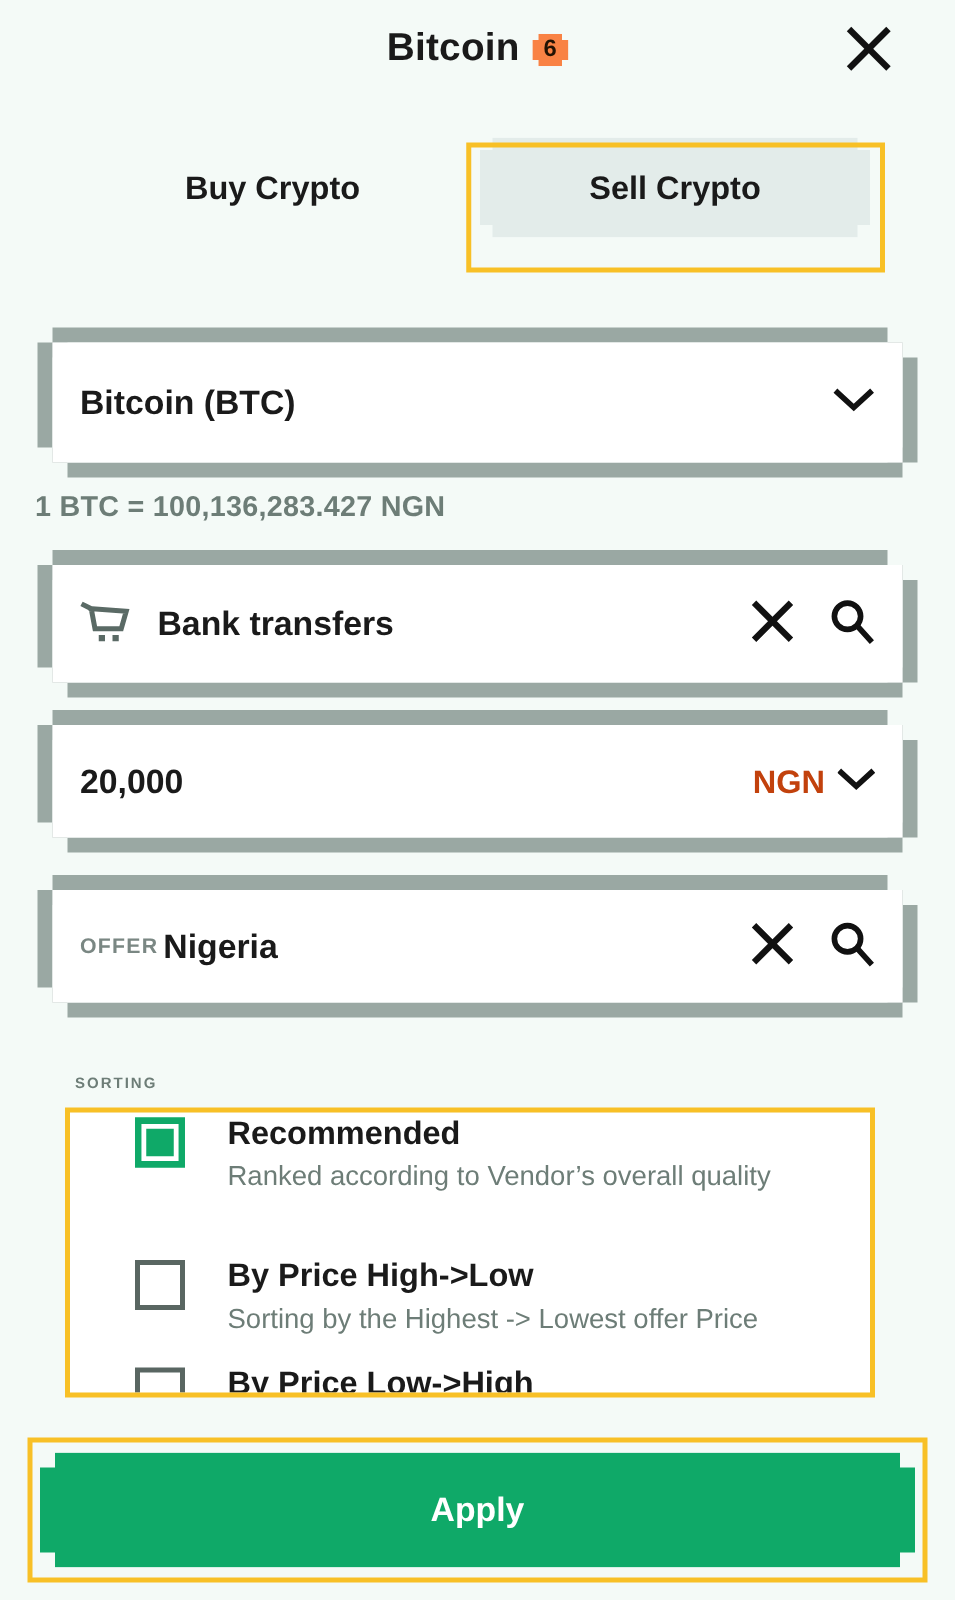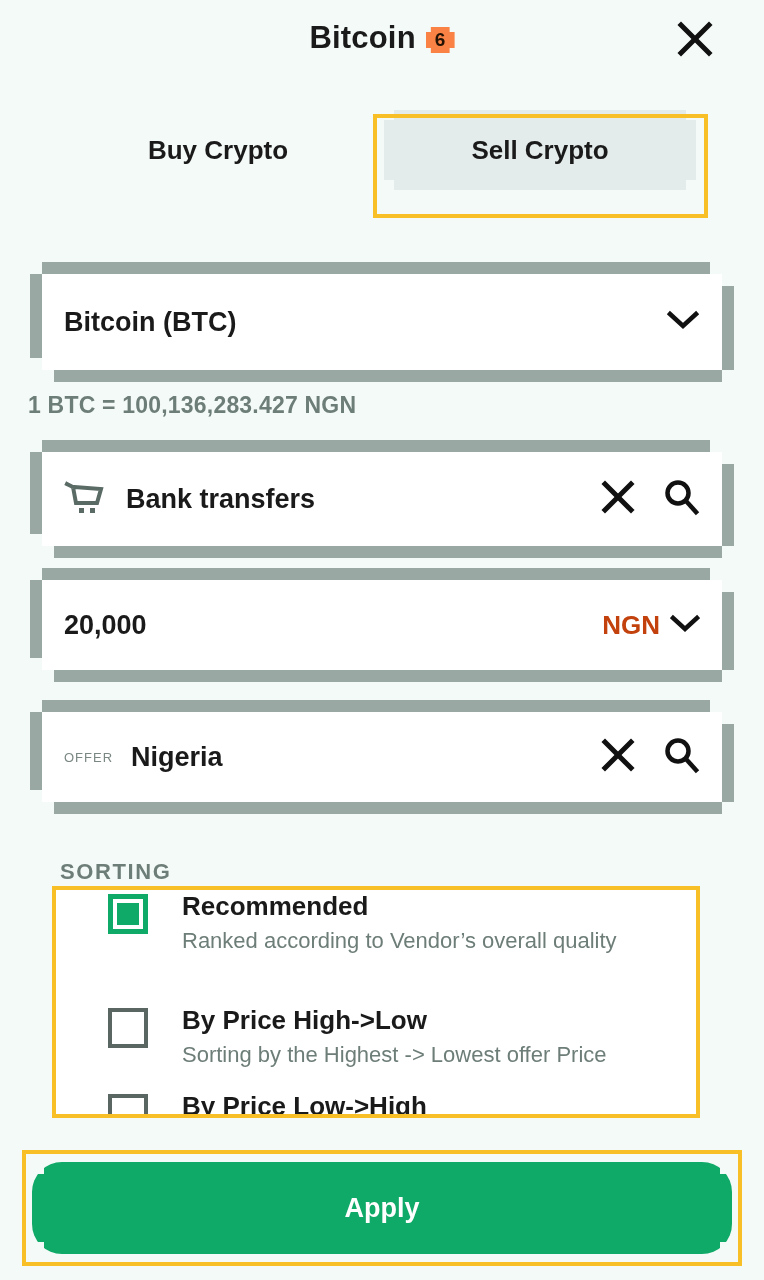--- a/index.html
+++ b/index.html
@@ -130,25 +130,25 @@
   .nub-tr { right: 12px; top: 12px; }
   .nub-br { right: 12px; bottom: 12px; }
 
   .field-value {
     font-size: 27px;
     font-weight: bold;
     color: #1a1a1a;
     white-space: nowrap;
   }
   .field-prefix-label {
-    font-size: 13px;
-    font-weight: normal;
+    font-size: 17px;
+    font-weight: bold;
     color: #7a8783;
     letter-spacing: 1px;
-    margin-right: 18px;
+    margin-right: 4px;
   }
   .field-spacer { flex: 1; }
   .field-icons { display: flex; align-items: center; gap: 26px; }
   .icon-btn { cursor: pointer; display: block; }
   .unit-text {
     font-size: 26px;
     font-weight: bold;
     color: #c2410c;
     margin-right: 10px;
   }
@@ -163,21 +163,21 @@
     font-weight: bold;
     color: #6d7d77;
     letter-spacing: .2px;
   }
 
   
   .sorting-label {
     position: absolute;
     left: 60px;
     top: 859px;
-    font-size: 22px;
+    font-size: 12px;
     font-weight: bold;
     letter-spacing: 1.6px;
     color: #6d7d77;
   }
   .sort-card {
     position: absolute;
     left: 56px;
     top: 890px;
     width: 640px;
     height: 224px;
@@ -232,21 +232,20 @@
     color: #ffffff;
     font-size: 27px;
     font-weight: bold;
     display: flex;
     align-items: center;
     justify-content: center;
     cursor: pointer;
     clip-path: polygon(0 12px, 12px 12px, 12px 0, calc(100% - 12px) 0, calc(100% - 12px) 12px,
                        100% 12px, 100% calc(100% - 12px), calc(100% - 12px) calc(100% - 12px),
                        calc(100% - 12px) 100%, 12px 100%, 12px calc(100% - 12px), 0 calc(100% - 12px));
-    border-radius: 30px;
   }
 </style>
 </head>
 <body>
 
 <div class="header">
   <div class="header-title">
     <span class="title-inner">
       <span>Bitcoin</span>
       <span class="badge">6</span>

